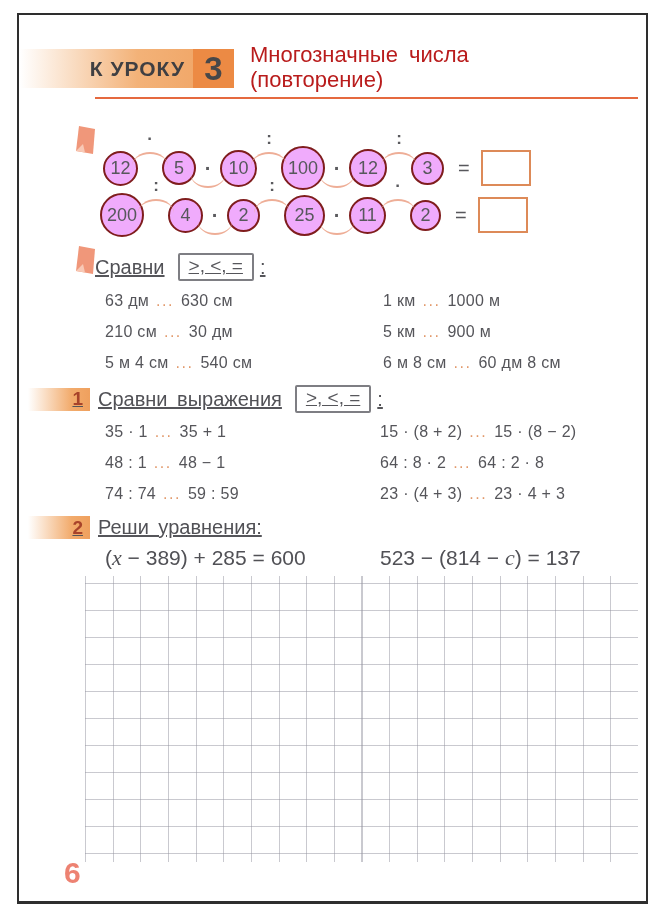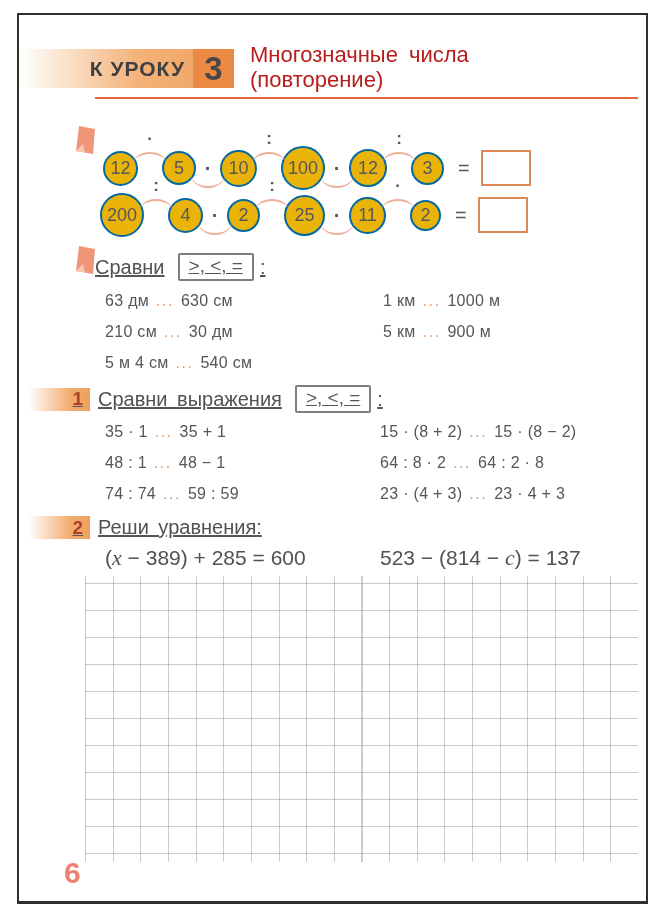--- a/index.html
+++ b/index.html
@@ -19,23 +19,23 @@
   .lesson-number{font-weight:bold;font-size:33px;color:#474749;}
   .page-title{position:absolute;left:250px;top:42px;font-size:22px;line-height:25px;
         color:#b91c1c;word-spacing:5px;}
   .header-rule{position:absolute;left:95px;top:97px;width:543px;height:2px;background:#e5693f;}
 
   
   .bookmark{position:absolute;width:26px;height:30px;}
 
   
   .chain{position:absolute;display:flex;align-items:center;height:46px;}
-  .circle{box-sizing:border-box;border:2px solid #0369a1;border-radius:50%;
+  .circle{box-sizing:border-box;border:2px solid #7f1d1d;border-radius:50%;
         display:flex;align-items:center;justify-content:center;
-        font-size:18px;color:#57575c;background:#eab308;flex:none;}
+        font-size:18px;color:#57575c;background:#f0abfc;flex:none;}
   .s31{width:31px;height:31px}.s33{width:33px;height:33px}.s34{width:34px;height:34px}
   .s35{width:35px;height:35px}.s37{width:37px;height:37px}.s38{width:38px;height:38px}
   .s41{width:41px;height:41px}.s44{width:44px;height:44px}
   .conn{position:relative;width:24px;align-self:stretch;flex:none;}
   .conn .sign{position:absolute;left:0;right:0;text-align:center;font-weight:bold;
         font-size:17px;color:#5a5a5e;line-height:14px;}
   .conn.arc .sign{top:-13px;}
   .conn.arc .curve{position:absolute;left:-6px;right:-6px;top:7px;height:15px;
         border-top:2px solid #eeae97;
         border-top-left-radius:60% 100%;border-top-right-radius:60% 100%;}
@@ -174,20 +174,21 @@
     <span class="sec-label">Сравни</span>
     <span class="signs-box">&gt;, &lt;, =</span>
     <span class="after-colon">:</span>
   </div>
 
   <div class="row" style="left:105px;top:292px"><span>63 дм</span><span class="dots">...</span><span>630 см</span></div>
   <div class="row" style="left:105px;top:323px"><span>210 см</span><span class="dots">...</span><span>30 дм</span></div>
   <div class="row" style="left:105px;top:354px"><span>5 м 4 см</span><span class="dots">...</span><span>540 см</span></div>
   <div class="row" style="left:383px;top:292px"><span>1 км</span><span class="dots">...</span><span>1000 м</span></div>
   <div class="row" style="left:383px;top:323px"><span>5 км</span><span class="dots">...</span><span>900 м</span></div>
+  <div class="row" style="left:383px;top:354px"><span>6 м 8 см</span><span class="dots">...</span><span>60 дм 8 см</span></div>
 
   <div class="sec-header" style="left:28px;top:385px">
     <span class="task-band">
       <span class="task-number">1</span>
     </span>
     <span class="sec-label">Сравни выражения</span>
     <span class="signs-box">&gt;, &lt;, =</span>
     <span class="after-colon">:</span>
   </div>
 

